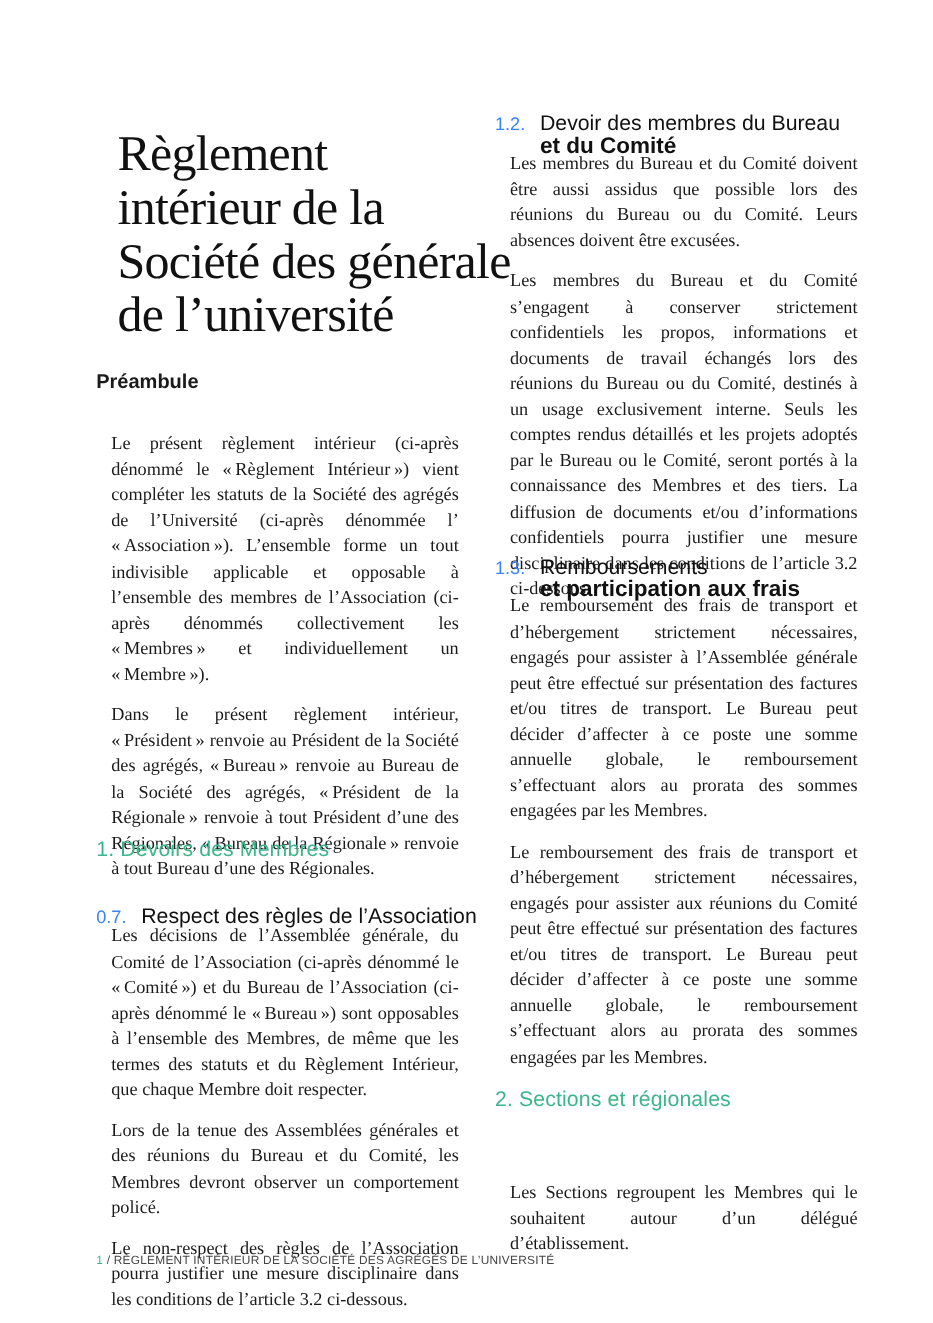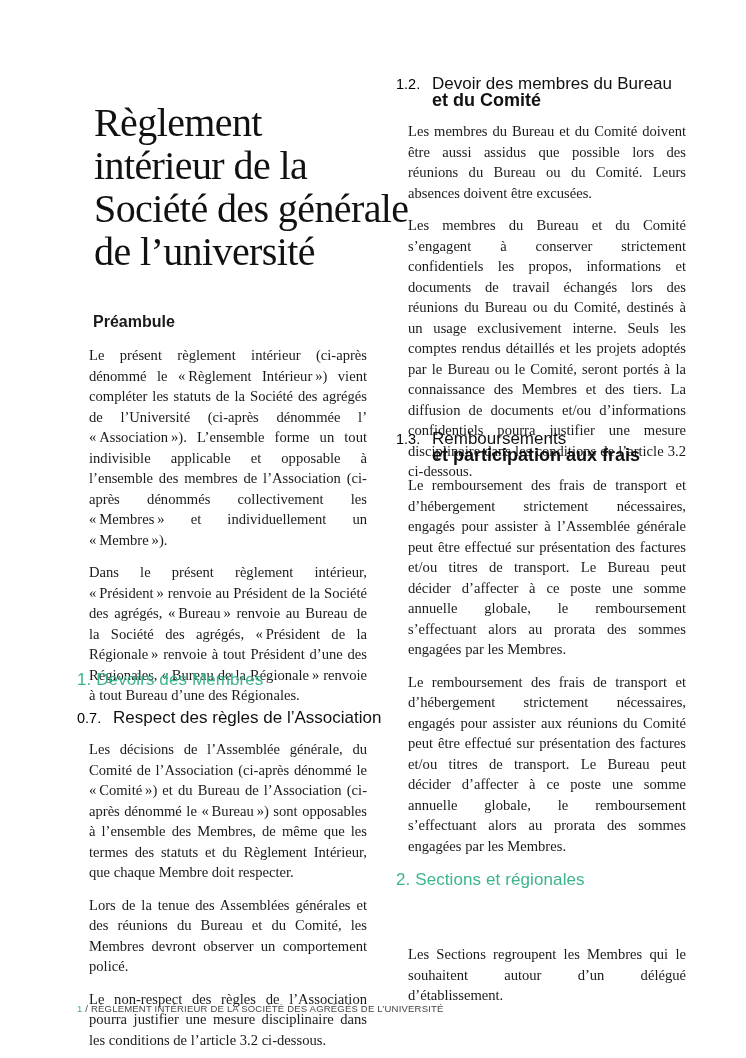--- a/index.html
+++ b/index.html
@@ -35,21 +35,21 @@
       color: #111;
       width: 320px;
     }
     .doc-title span { display: block; white-space: nowrap; }
 
     .h-black {
       font-family: "Liberation Sans", "DejaVu Sans", sans-serif;
       font-weight: bold;
       font-size: 16px;
       color: #1a1a1a;
-      margin: 16px;
+      margin: 0;
       position: absolute;
       left: 0;
       white-space: nowrap;
     }
     .h-green {
       font-family: "Liberation Sans", "DejaVu Sans", sans-serif;
       font-weight: normal;
       font-size: 17px;
       color: #3db58a;
       margin: 0;
@@ -61,24 +61,25 @@
     .sub-head {
       position: absolute;
       left: 0;
       font-family: "Liberation Sans", "DejaVu Sans", sans-serif;
       font-size: 14.5px;
       line-height: 16px;
       color: #111;
       white-space: nowrap;
     }
     .sub-head .num {
-      color: #000000;
+      color: #3b82f6;
       font-weight: normal;
       display: inline-block;
       width: 36px;
+      margin-top: 16px;
     }
     .sub-head .ttl {
       font-weight: normal;
       font-size: 17px;
     }
     .sub-head .ttl2 {
       display: block;
       padding-left: 36px;
       font-weight: bold;
       font-size: 18px;

